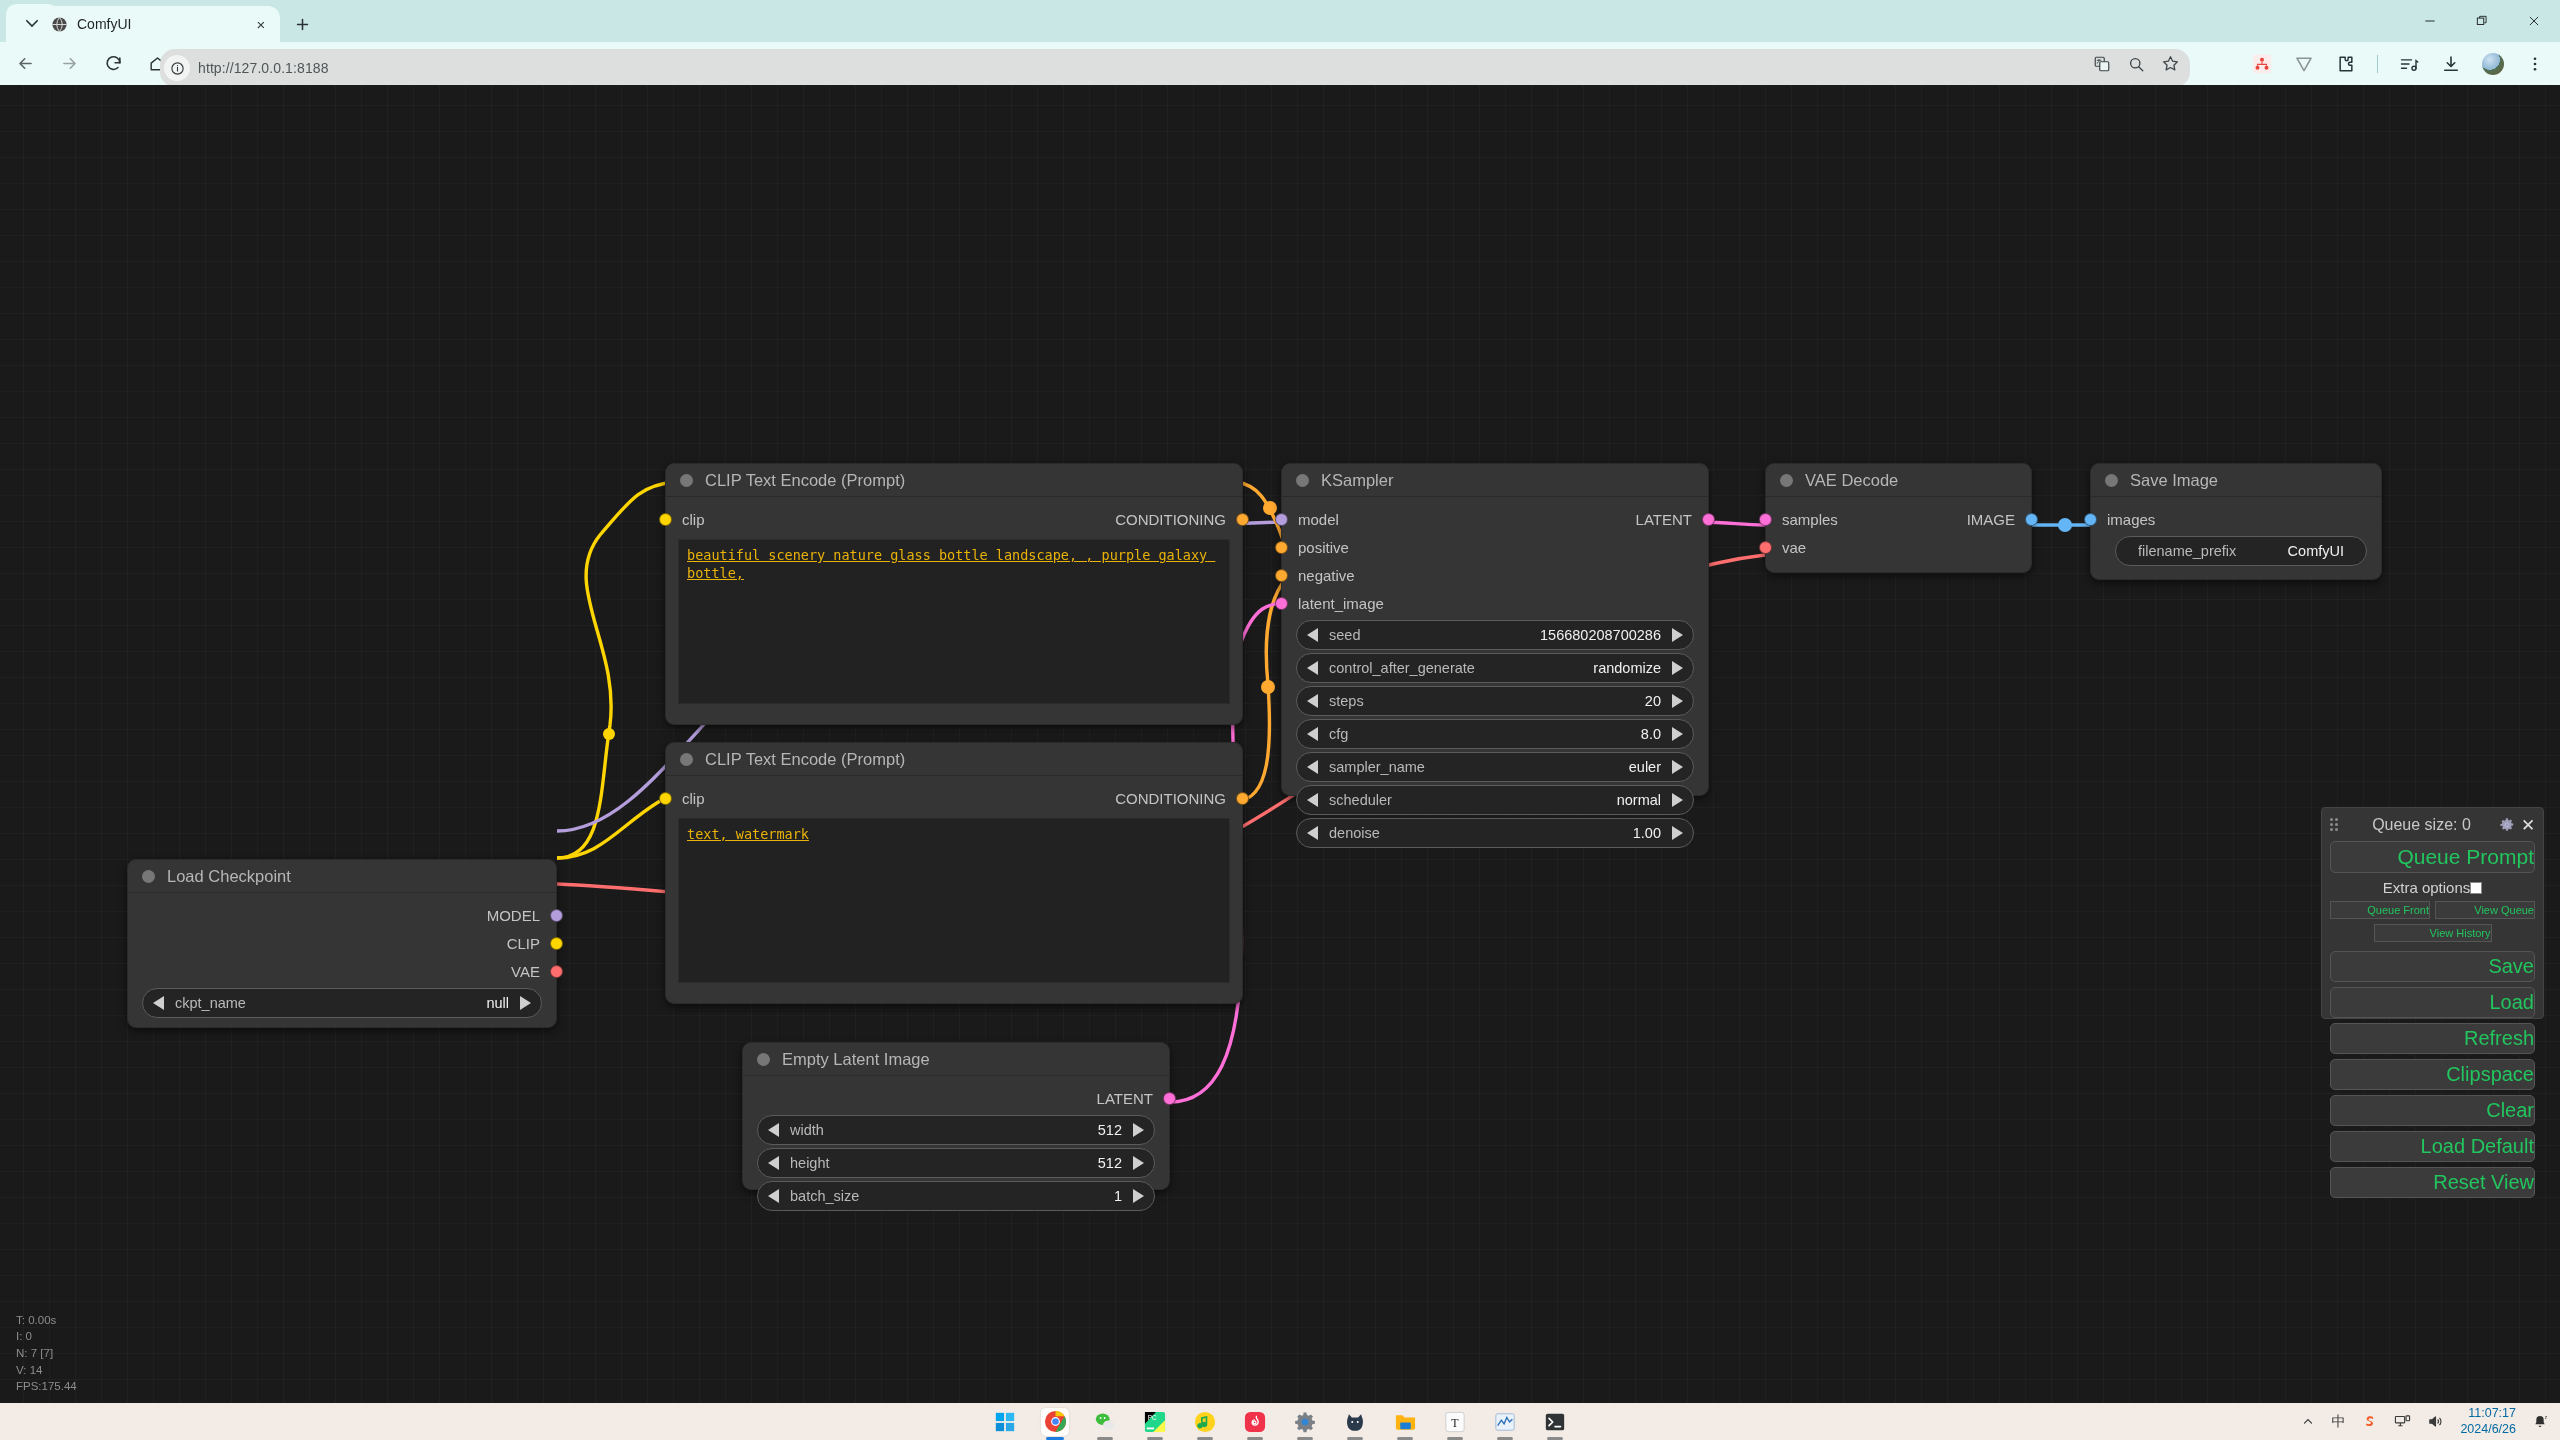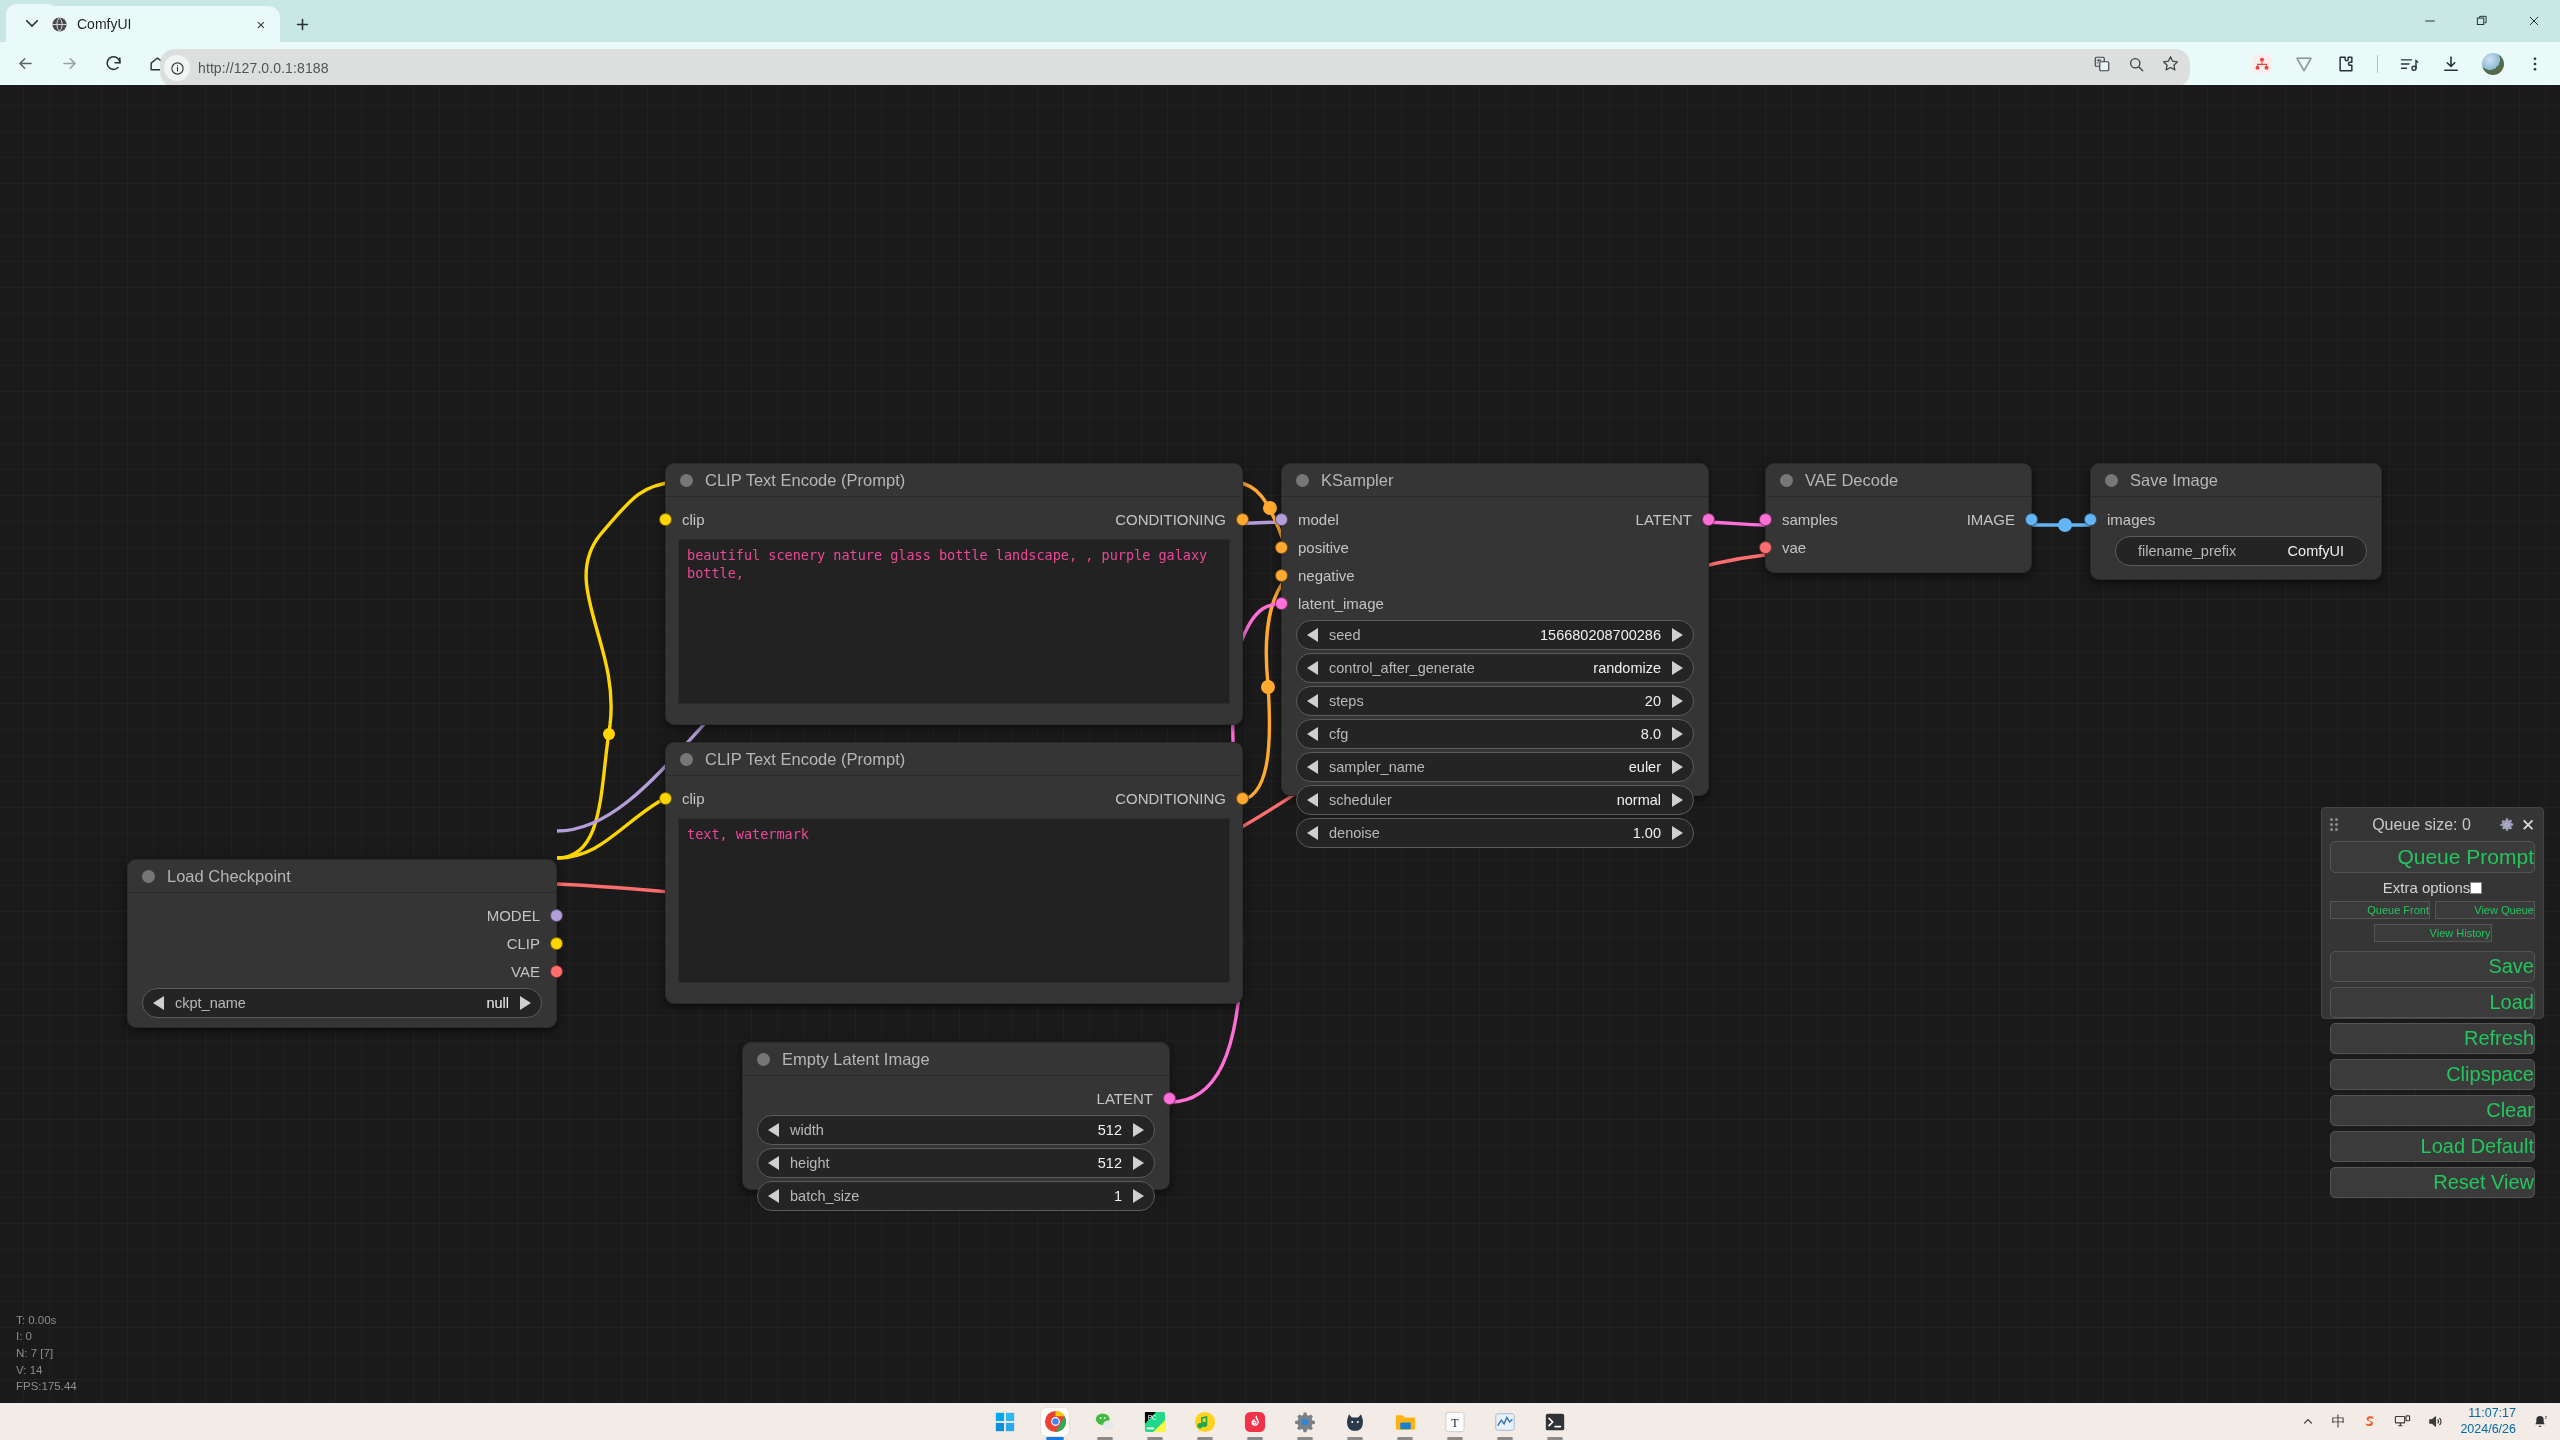--- a/index.html
+++ b/index.html
@@ -87,23 +87,24 @@
     display:flex; align-items:center; justify-content:space-between; padding:0 10px;
   }
   .widget .arrow { width:0; height:0; border-top:7px solid transparent; border-bottom:7px solid transparent; }
   .widget .arrow.left { border-right:11px solid #cfcfcf; }
   .widget .arrow.right { border-left:11px solid #cfcfcf; }
   .widget .wname { position:absolute; left:32px; font-size:14.5px; color:#b9b9b9; }
   .widget .wval { position:absolute; right:32px; font-size:14.5px; color:#f0f0f0; }
 
   .textarea-widget {
     margin:6px 12px 2px 12px; background:#222222; border:1px solid #2c2c2c;
-    font-family:"DejaVu Sans Mono", monospace; font-size:13.5px; color:#ec4899;
+    font-family:"DejaVu Sans Mono", monospace; font-size:13.5px; color:#eab308;
     padding:7px 8px; line-height:1.32; white-space:pre-wrap; word-break:break-word;
     overflow:hidden;
+    text-decoration:underline;
   }
 
   
   #queue-panel {
     position:absolute; left:2321px; top:722px; width:223px; height:212px;
     background:#353535; border:1px solid #444; border-radius:4px;
     padding:6px 8px 10px 8px;
   }
   #queue-header { display:flex; align-items:center; height:22px; gap:6px; }
   #drag-handle { width:12px; height:14px; display:grid; grid-template-columns:repeat(2,3px); grid-template-rows:repeat(3,3px); gap:2px; margin-right:2px; }

